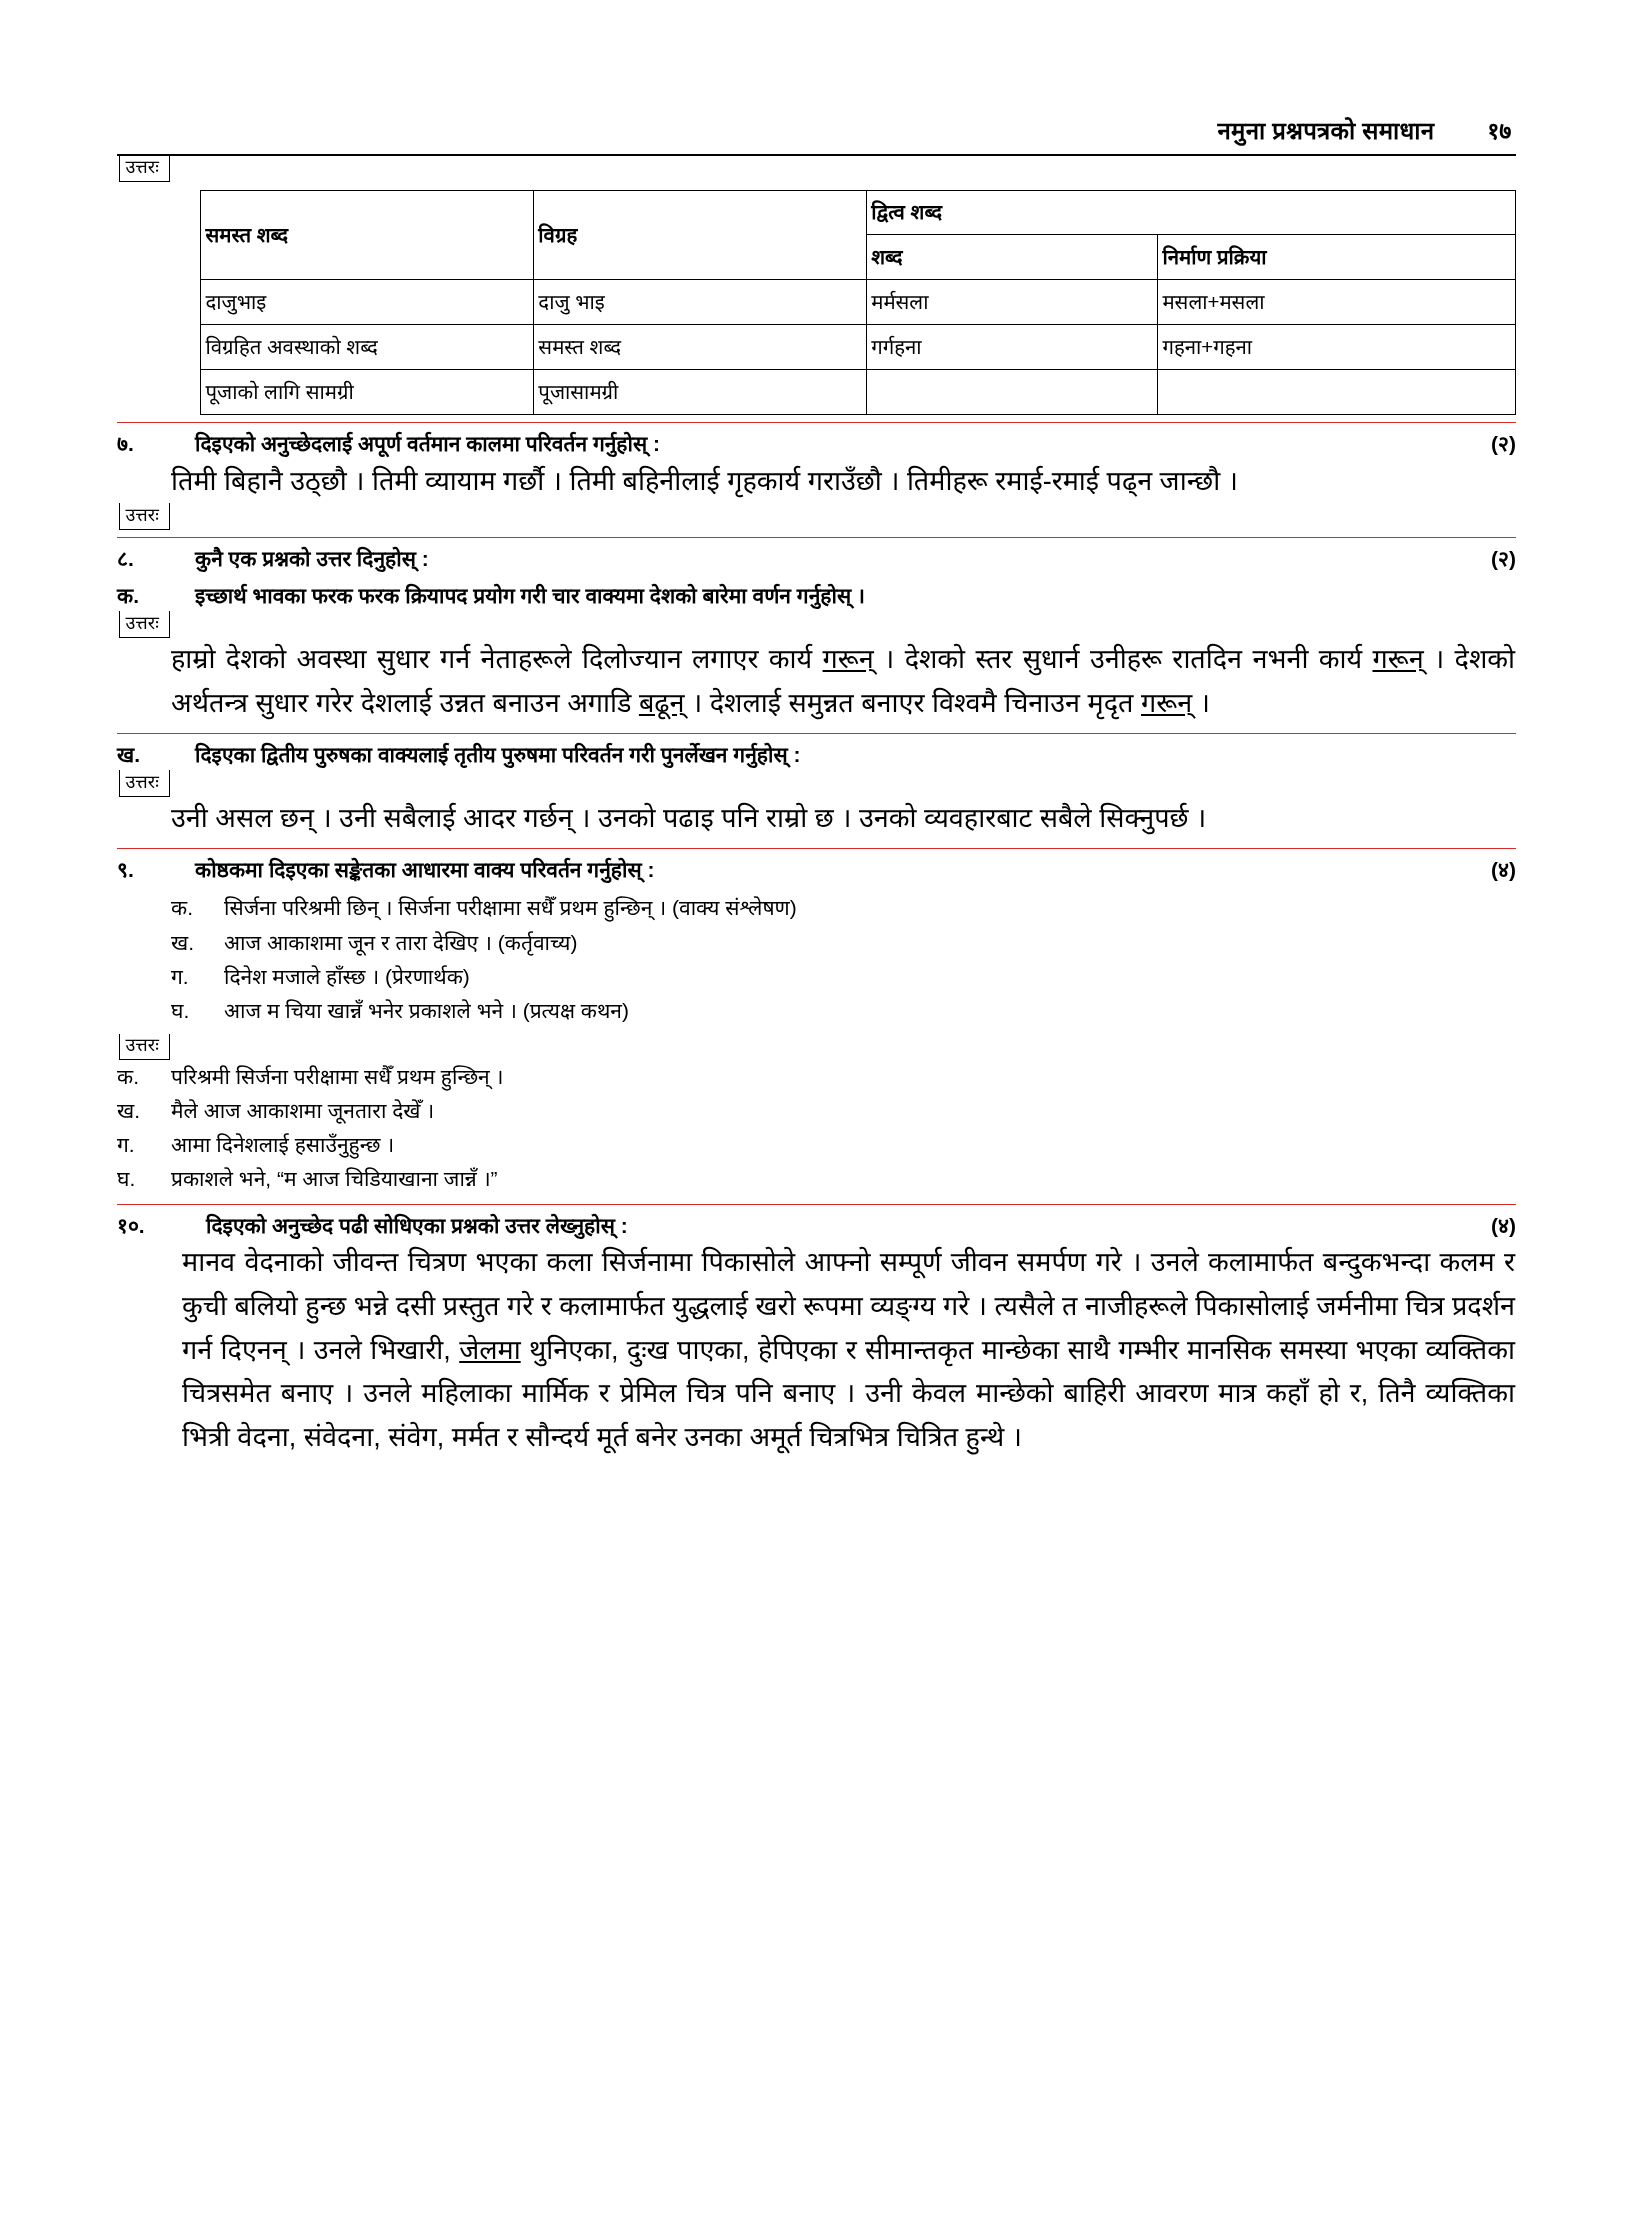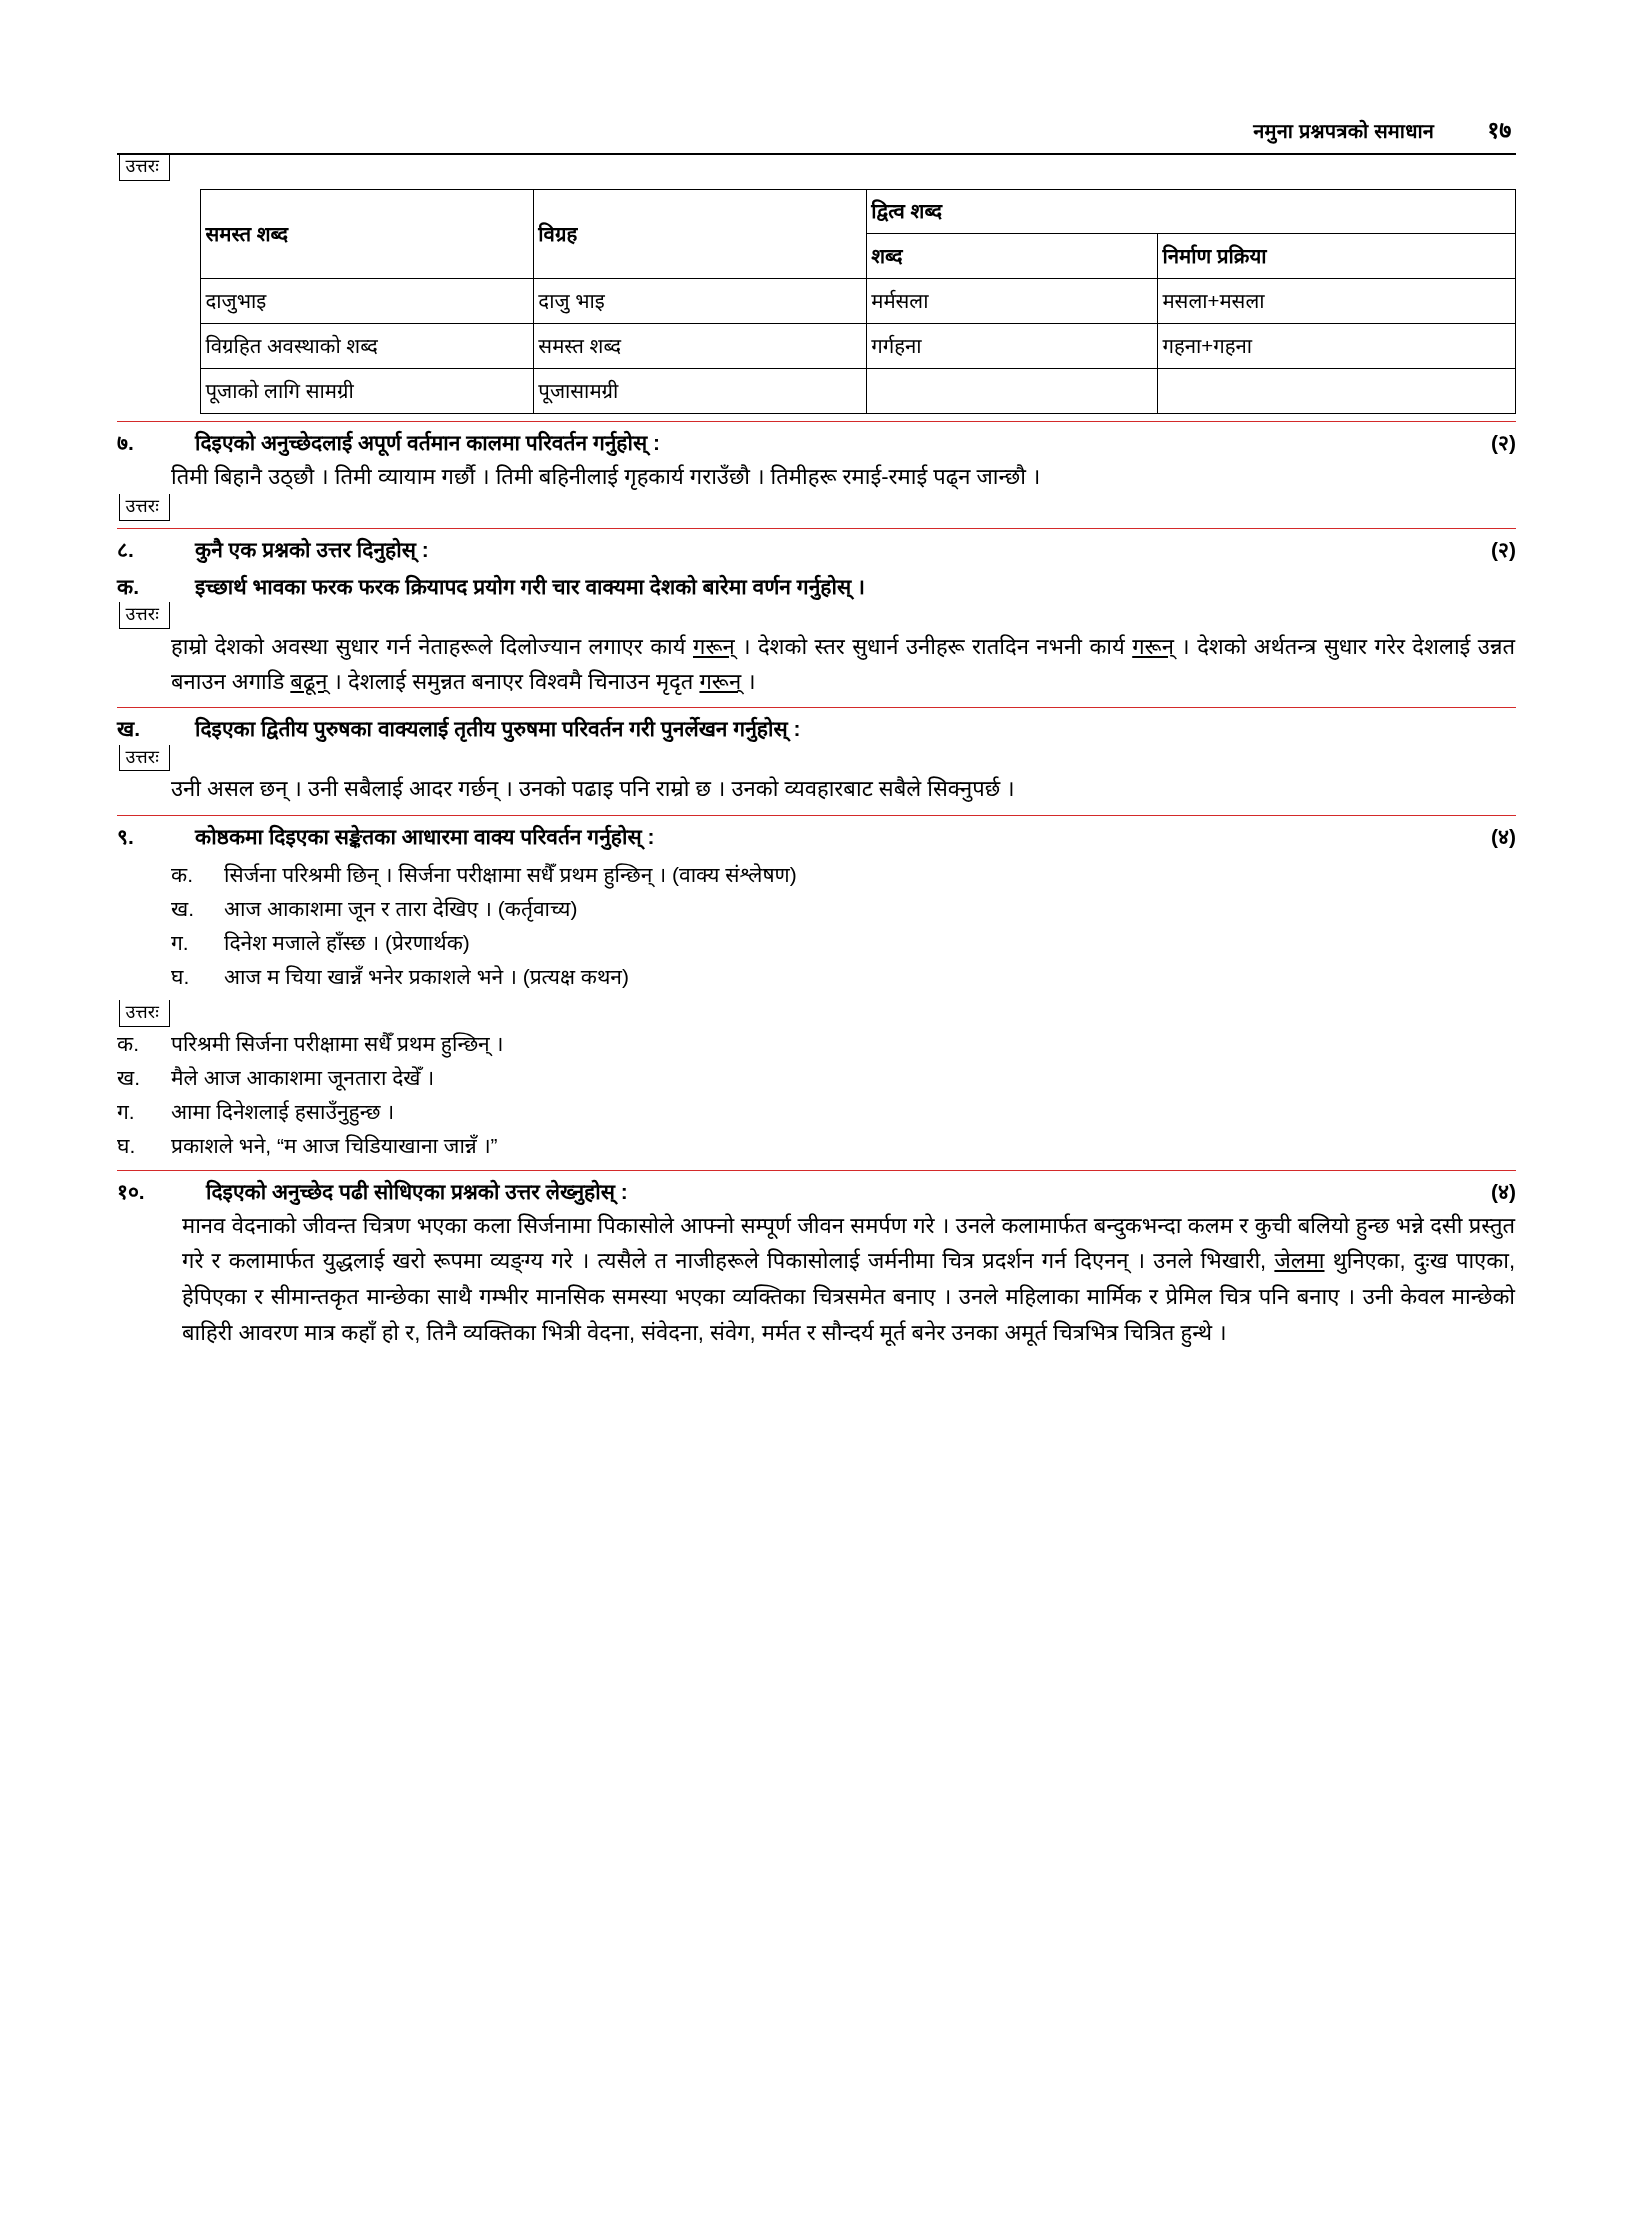--- a/index.html
+++ b/index.html
@@ -23,21 +23,21 @@
   
   .header {
     display: flex;
     align-items: baseline;
     justify-content: flex-end;
     gap: 53px;
     padding-right: 4.5px;
   }
   .header-title {
     font-weight: bold;
-    font-size: 20px;
+    font-size: 24px;
     letter-spacing: 0.2px;
   }
   .header-page {
     font-weight: bold;
     font-size: 23.4px;
   }
   .header-rule {
     border-bottom: 2.3px solid #000;
     margin-top: 7.5px;
   }
@@ -104,21 +104,21 @@
     flex: 1 1 auto;
     margin-left: 24px;
   }
   .marks {
     font-weight: bold;
     font-size: 21px;
     white-space: nowrap;
     margin-left: 9px;
   }
   .body-text {
-    font-size: 22px;
+    font-size: 27px;
     line-height: 1.62;
     text-align: justify;
     margin-left: 54px;
     margin-right: 1px;
   }
 
   
   .subitem {
     display: flex;
     align-items: flex-start;

